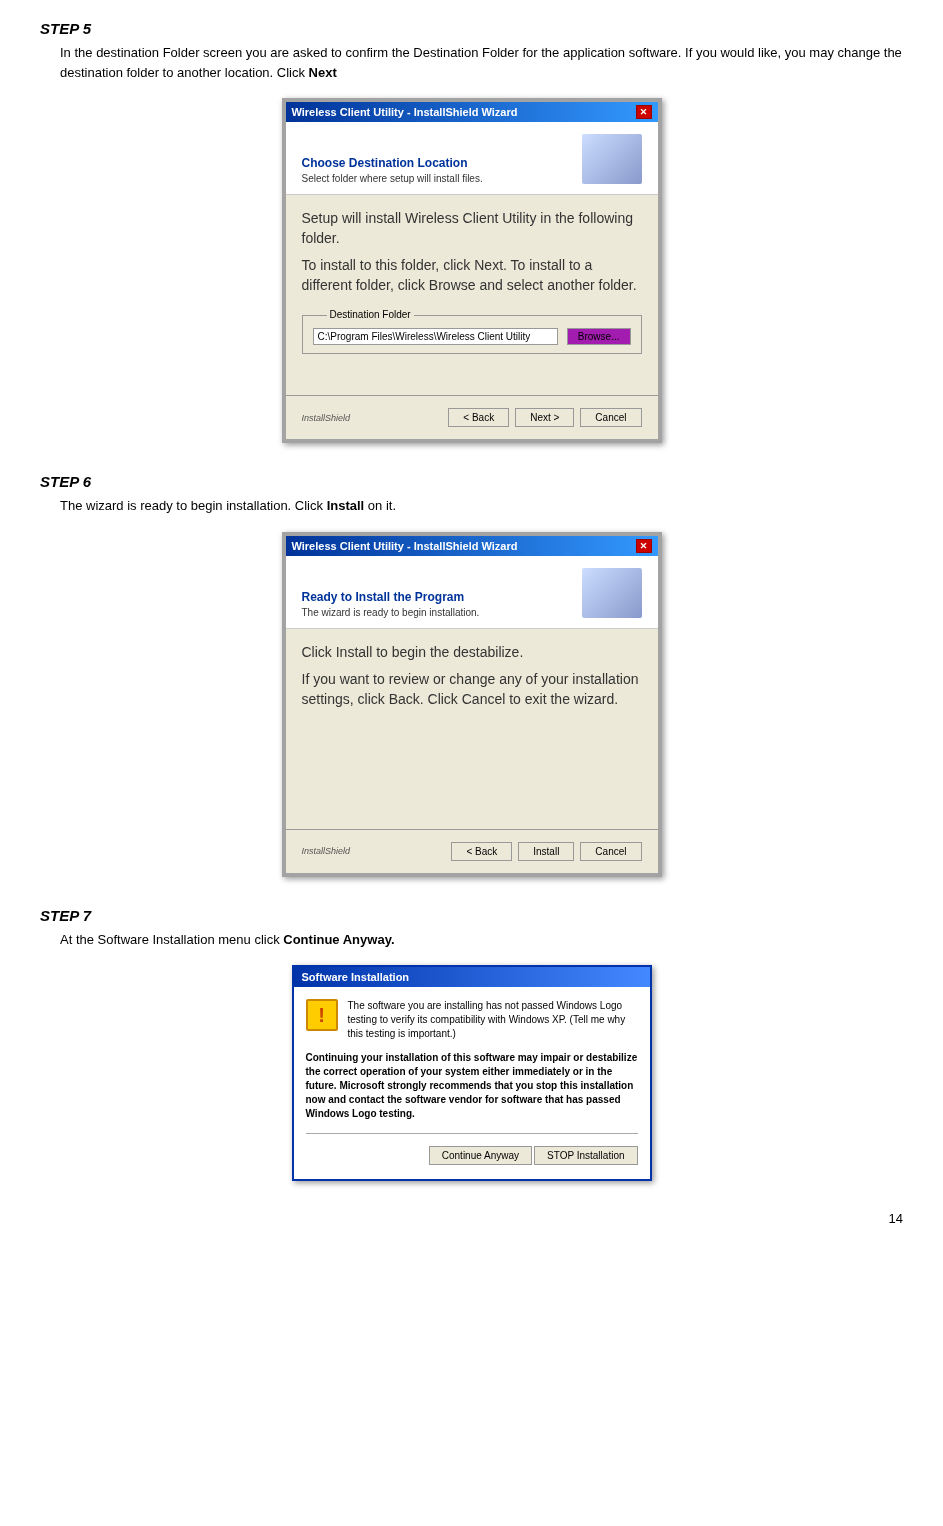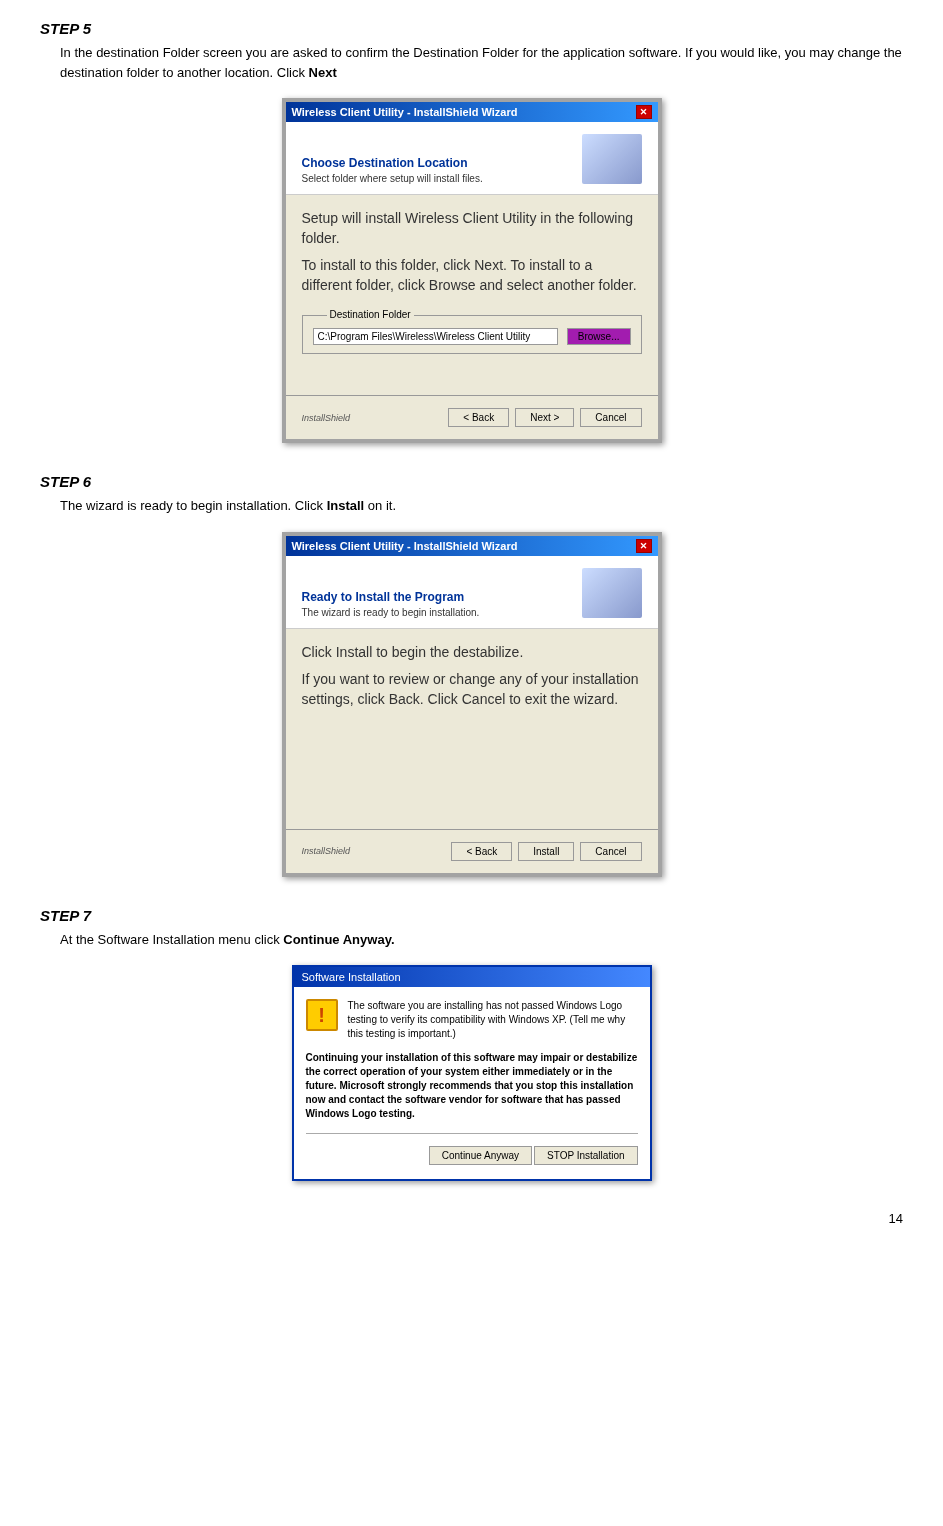--- a/index.html
+++ b/index.html
@@ -195,21 +195,21 @@
       font-family: 'Tahoma', Arial, sans-serif;
       font-size: 11px;
       box-shadow: 2px 2px 6px rgba(0,0,0,0.4);
     }
 
     .software-install-titlebar {
       background: linear-gradient(to right, #0033aa, #4488ff);
       color: white;
       padding: 4px 8px;
       font-size: 11px;
-      font-weight: normal;
+      font-weight: bold;
     }
 
     .software-install-body {
       padding: 12px;
       background: white;
     }
 
     .warning-row {
       display: flex;
       gap: 10px;

